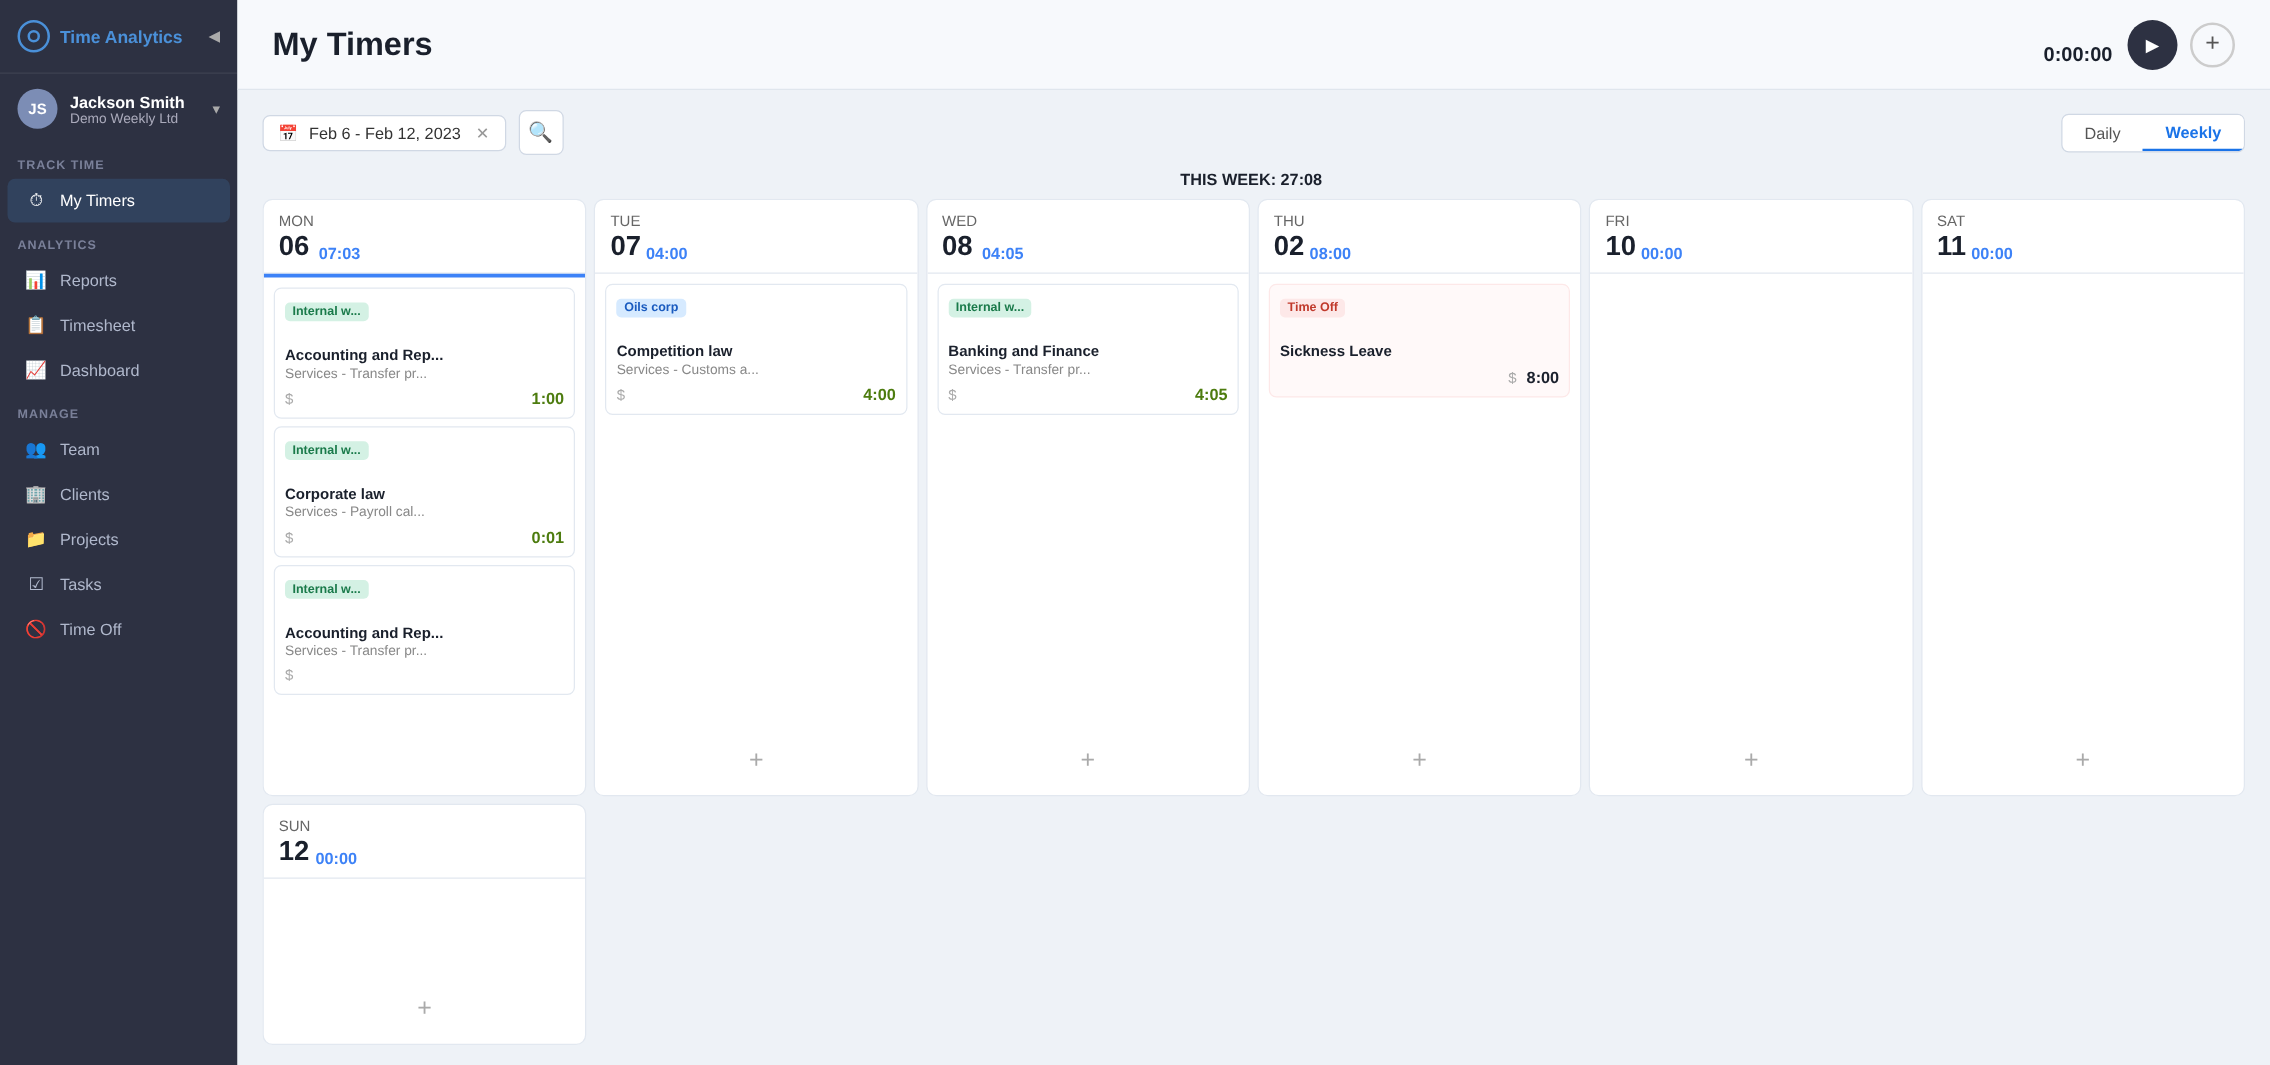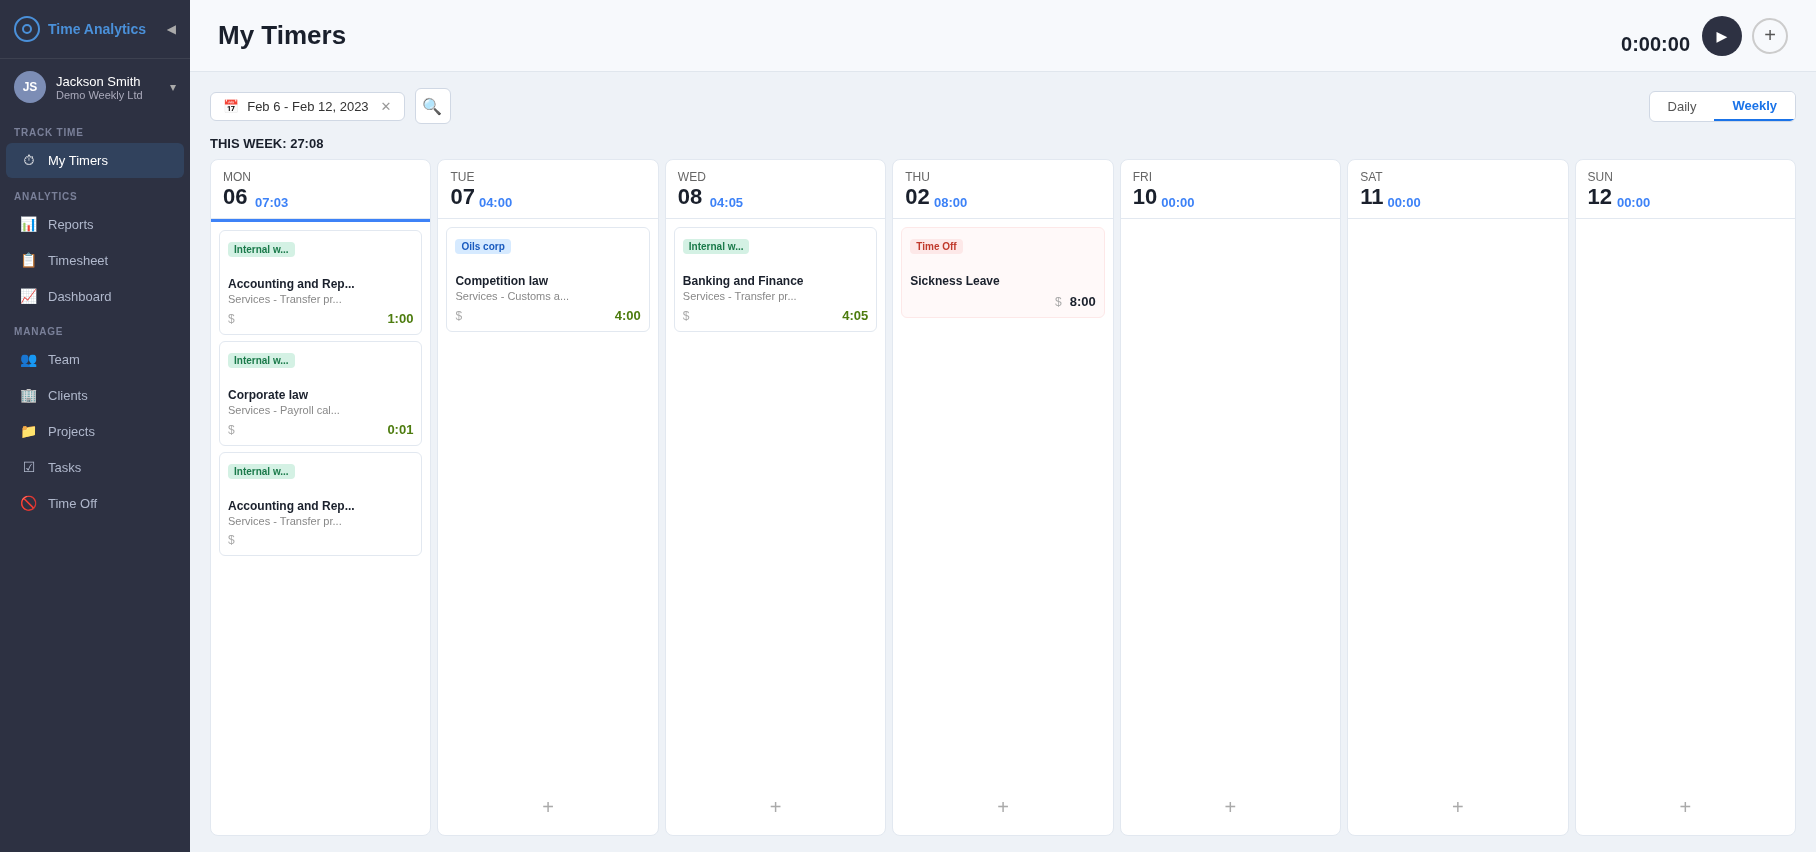--- a/index.html
+++ b/index.html
@@ -53,21 +53,21 @@
     }
     .avatar {
       width: 32px; height: 32px;
       border-radius: 50%;
       background: #7c8db5;
       display: flex; align-items: center; justify-content: center;
       font-size: 12px; font-weight: 700; color: #fff;
       flex-shrink: 0;
     }
     .user-info { flex: 1; }
-    .user-name { font-size: 13px; font-weight: 400; color: #fff; }
+    .user-name { font-size: 13px; font-weight: 700; color: #fff; }
     .user-company { font-size: 11px; color: #aab; }
     .user-arrow { color: #aaa; font-size: 12px; }
     .sidebar-section-label {
       font-size: 10px;
       font-weight: 700;
       color: #7a8099;
       letter-spacing: 0.08em;
       padding: 12px 14px 4px;
       text-transform: uppercase;
     }
@@ -102,21 +102,21 @@
       background: #f7f9fc;
       border-bottom: 1px solid #e0e6ed;
     }
     .page-title {
       font-size: 26px;
       font-weight: 600;
       color: #1a202c;
       flex: 1;
     }
     .timer-display {
-      font-size: 20px;
+      font-size: 16px;
       font-weight: 600;
       color: #1a202c;
       margin-right: 12px;
       margin-top: 18px;
     }
     .play-btn {
       width: 40px; height: 40px;
       border-radius: 50%;
       background: #2d3142;
       color: #fff;
@@ -190,32 +190,32 @@
       background: transparent;
     }
     .view-btn.active {
       background: #fff;
       color: #1a73e8;
       font-weight: 600;
       border-bottom: 2px solid #1a73e8;
     }
 
     .week-summary {
-      text-align: left;
+      text-align: center;
       font-size: 13px;
       font-weight: 700;
       color: #1a202c;
       margin-bottom: 8px;
       padding-right: 4px;
     }
 
     
     .calendar-grid {
       display: grid;
-      grid-template-columns: repeat(7, 1fr);
+      grid-template-columns: repeat(6, 1fr);
       gap: 6px;
       flex: 1;
       overflow: hidden;
     }
     .day-column {
       background: #fff;
       border-radius: 8px;
       border: 1px solid #e2e8f0;
       display: flex;
       flex-direction: column;

